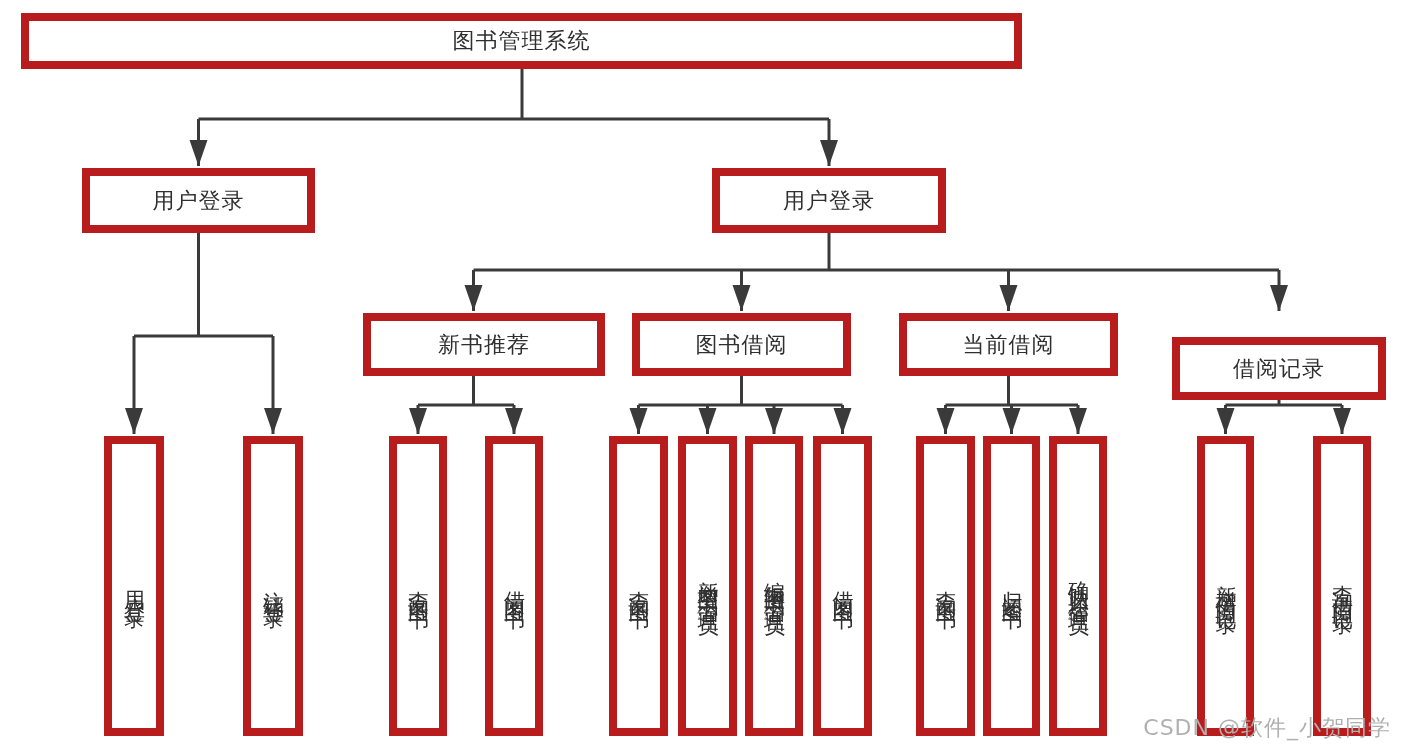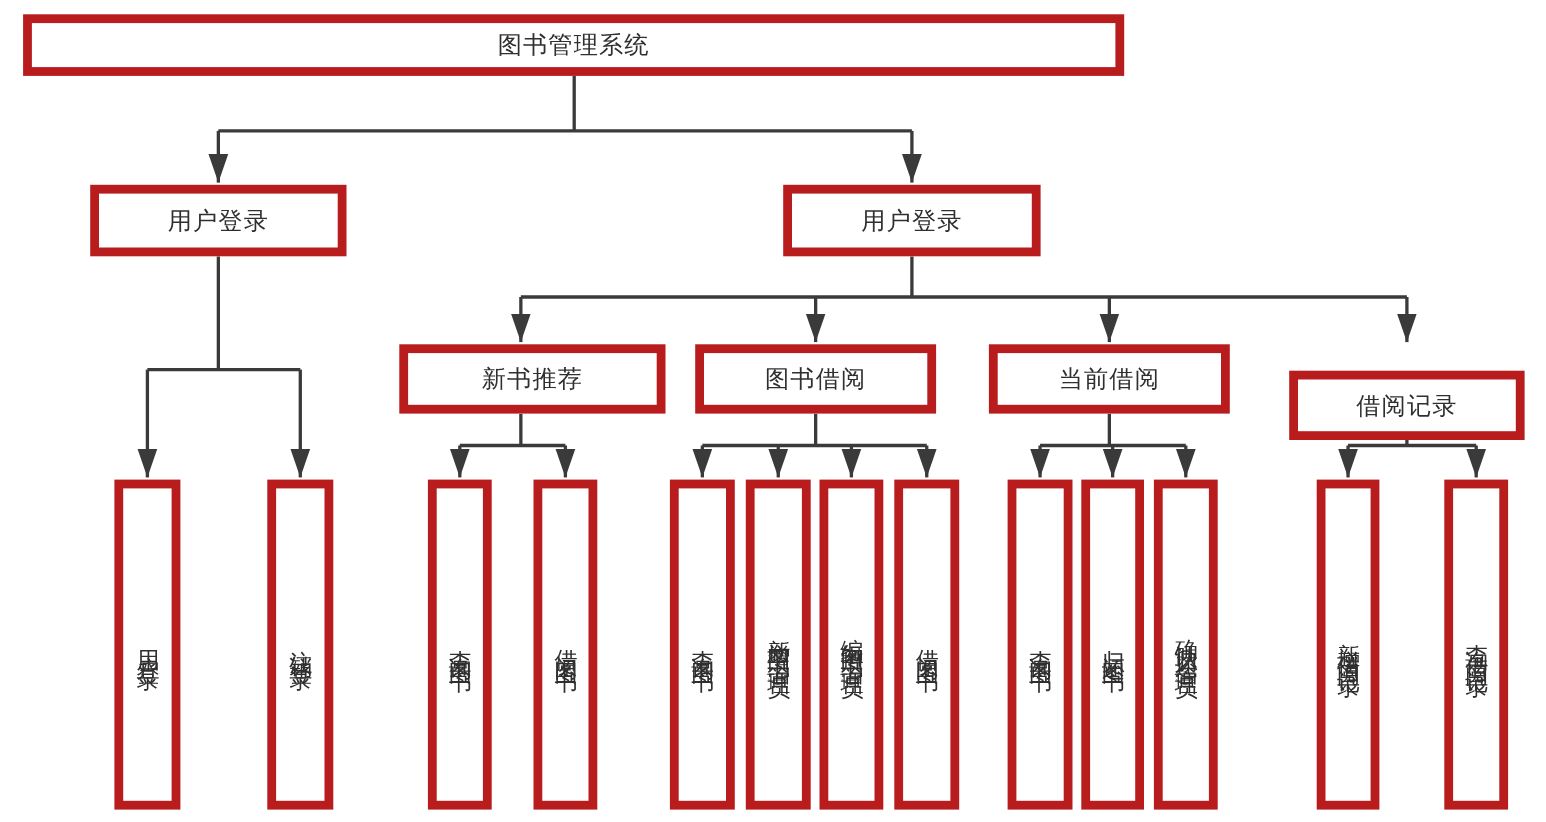--- a/index.html
+++ b/index.html
@@ -117,13 +117,14 @@
   <div class="box leaf" style="left:745px; top:436px; width:58px; height:300px; letter-spacing:5px;">编辑图书（管理员）</div>
   <div class="box leaf" style="left:813px; top:436px; width:59px; height:300px;">借阅图书</div>
 
   <div class="box leaf" style="left:916px; top:436px; width:59px; height:300px;">查询图书</div>
   <div class="box leaf" style="left:983px; top:436px; width:57px; height:300px;">归还图书</div>
   <div class="box leaf" style="left:1049px; top:436px; width:58px; height:300px; letter-spacing:5px;">确认归还（管理员）</div>
 
   <div class="box leaf" style="left:1197px; top:436px; width:57px; height:300px;">新增借阅记录</div>
   <div class="box leaf" style="left:1313px; top:436px; width:58px; height:300px;">查询借阅记录</div>
 
+  <div id="watermark">CSDN @软件_小贺同学</div>
 </div>
 
 </body></html>

